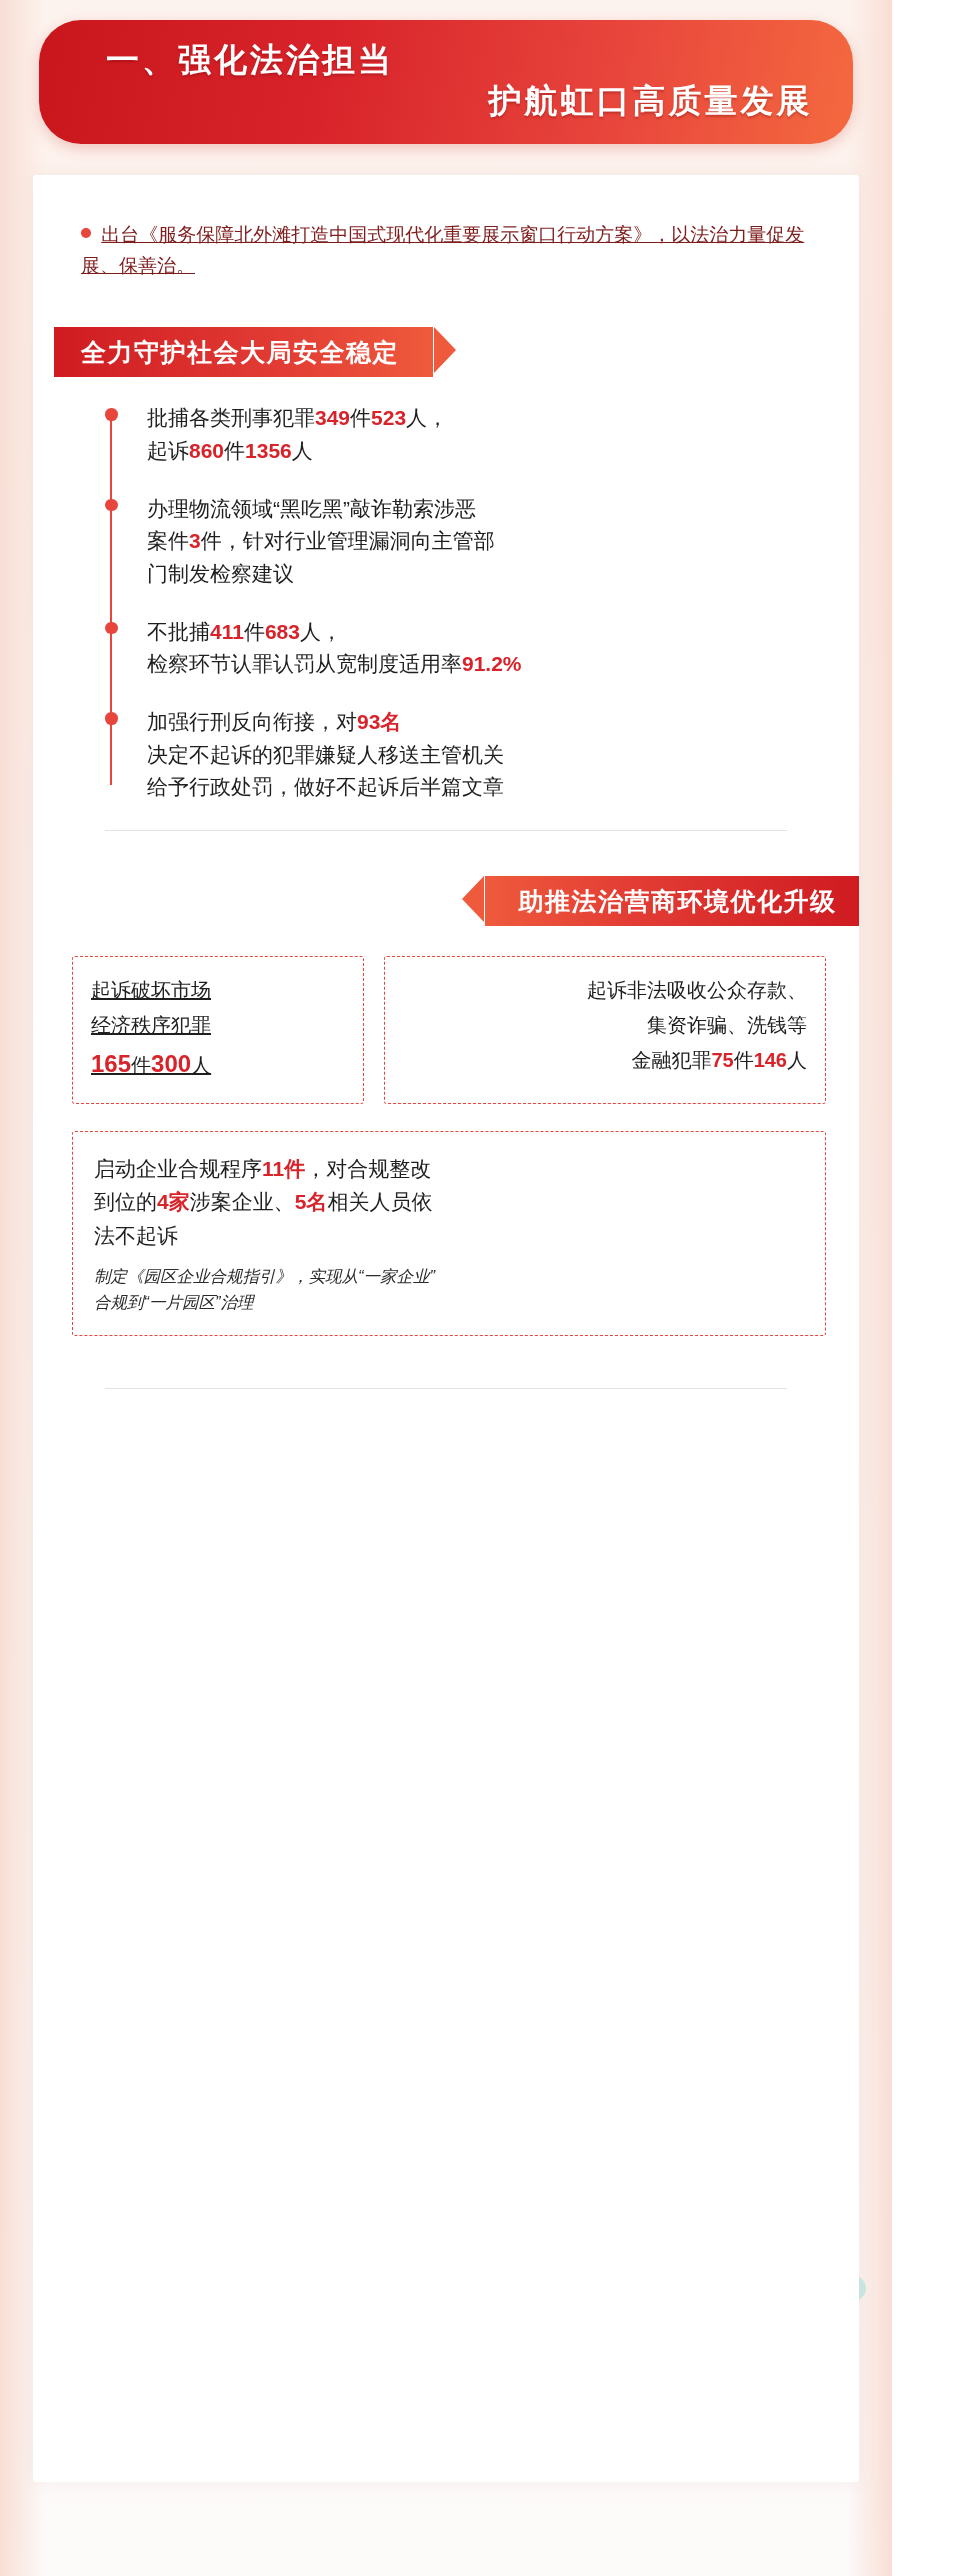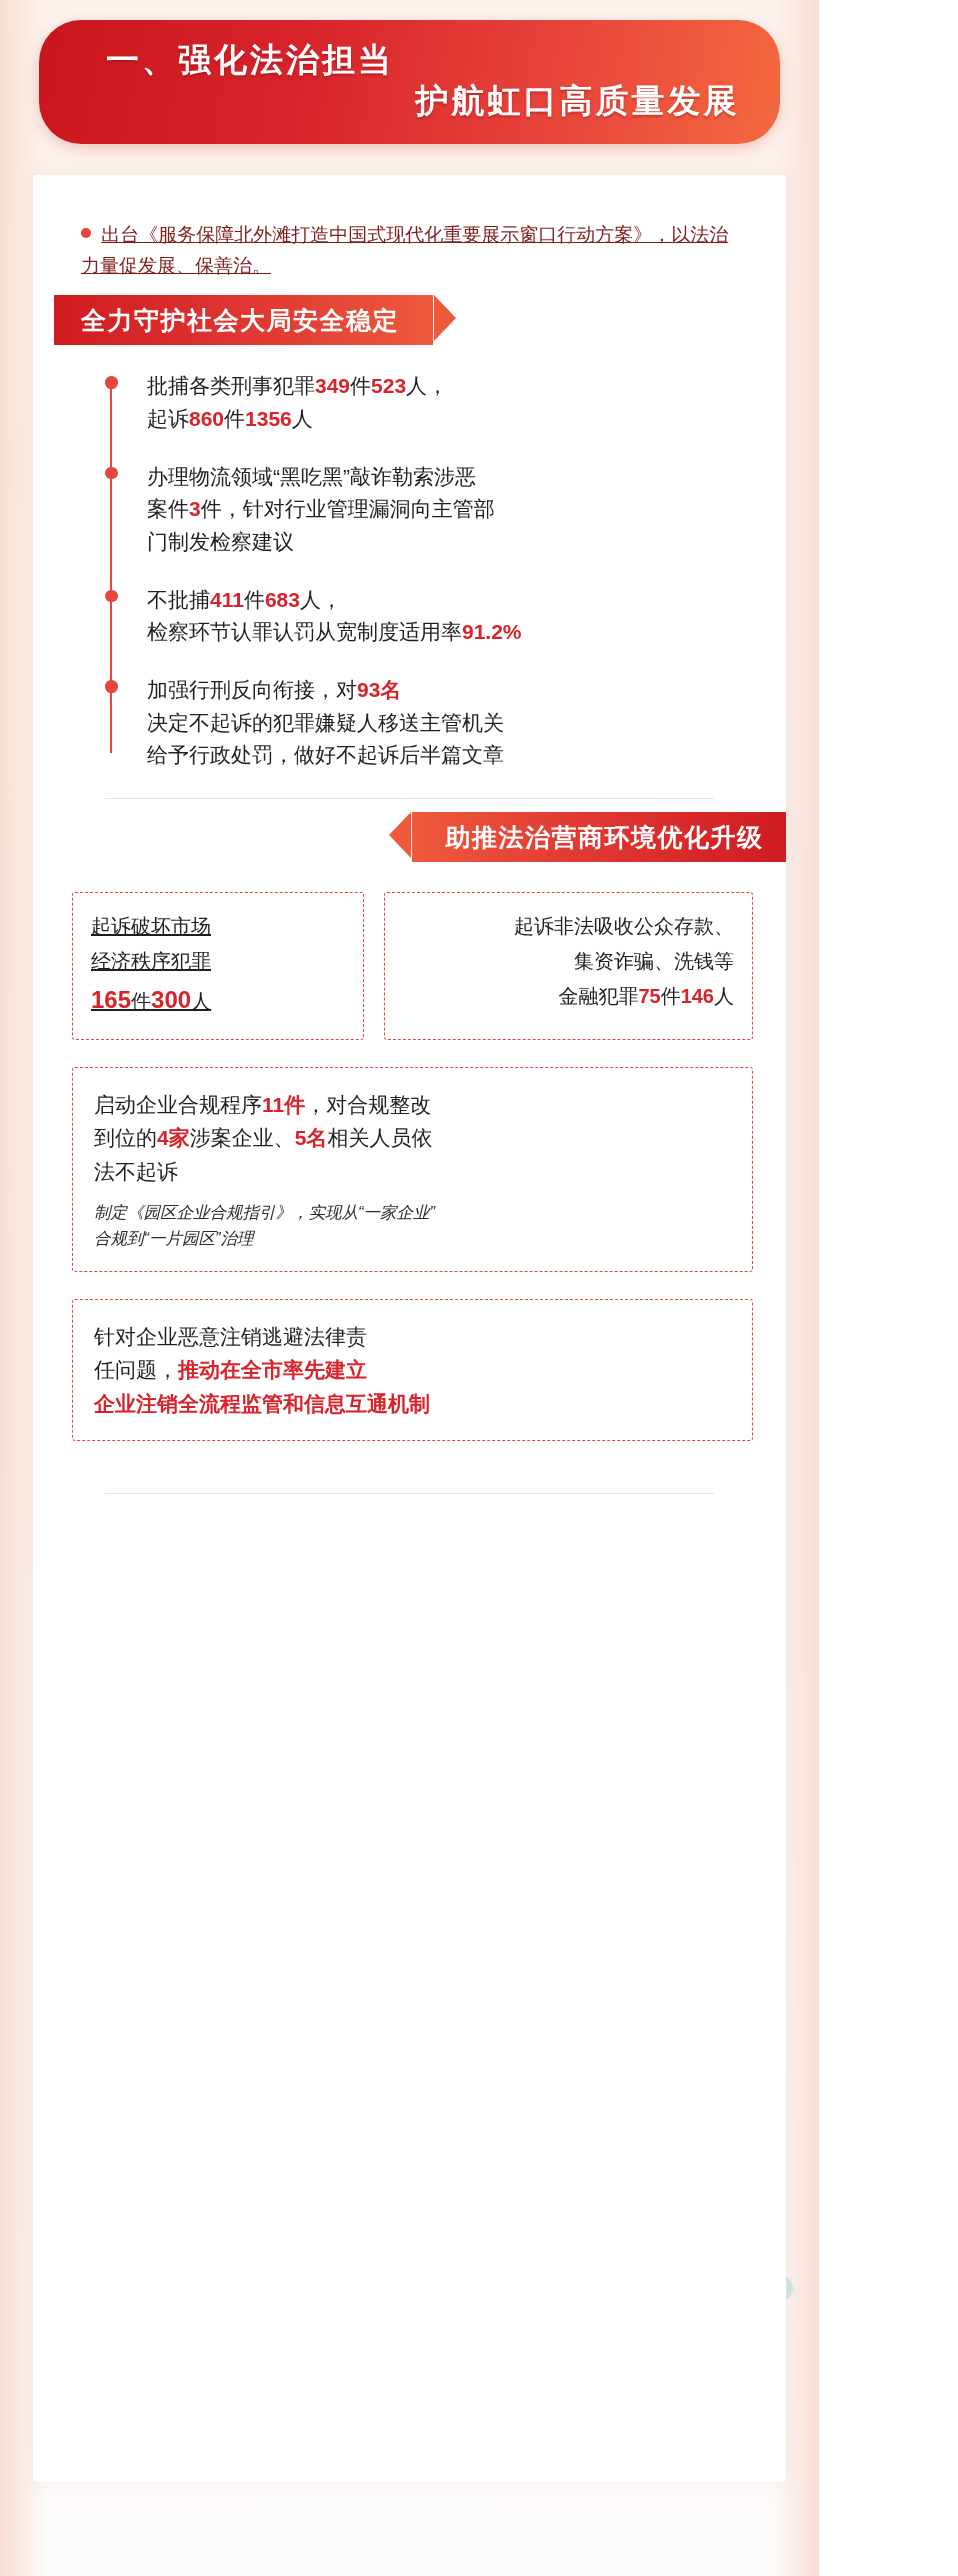--- a/index.html
+++ b/index.html
@@ -7,21 +7,21 @@
     margin: 0; padding: 0;
     background: #ffffff;
   }
   body {
     width: 959px;
     font-family: "Liberation Sans", "DejaVu Sans", sans-serif;
     color: #1c1c1c;
   }
   .page {
     position: relative;
-    width: 819px;
+    width: 892px;
     min-height: 2576px;
     background: linear-gradient(180deg, #fdf3ee 0%, #fdf1ec 18%, #fbf3f0 40%, #fbf6f4 70%, #fdfafa 100%);
     overflow: hidden;
   }
   
   .page:before {
     content: "";
     position: absolute;
     left: 0; top: 0; bottom: 0; width: 45px;
     background: linear-gradient(90deg, #f8ded4 0%, rgba(248,222,212,0) 100%);
@@ -93,21 +93,21 @@
     border-radius: 50%;
     background: #e8453c;
     margin-right: 10.5px;
     vertical-align: 3px;
   }
 
   
   .ribbon {
     position: relative;
     display: inline-block;
-    margin-top: 14px;
+    margin-top: 46px;
     padding: 9.7px 34px 9.7px 27px;
     background: linear-gradient(90deg, #cf1b21 0%, #e23c34 60%, #ef5a3c 100%);
     color: #fff;
     font-size: 25px;
     font-weight: bold;
     letter-spacing: 1.5px;
     line-height: 1.2;
   }
   .ribbon.left {
     margin-left: 21px;
@@ -355,29 +355,20 @@
           <span>到位的</span><span class="num">4家</span><span>涉案企业、</span><span class="num">5名</span><span>相关人员依</span>
         </div>
         <div>法不起诉</div>
       </div>
       <div class="sub">
         <div>制定《园区企业合规指引》，实现从“一家企业”</div>
         <div>合规到“一片园区”治理</div>
       </div>
     </div>
 
-    <div class="wbox">
-      <div class="main">
-        <div>针对企业恶意注销逃避法律责</div>
-        <div>
-          <span>任问题，</span><span class="strong-red">推动在全市率先建立</span>
-        </div>
-        <div class="strong-red">企业注销全流程监管和信息互通机制</div>
-      </div>
-    </div>
 
     <div class="bottom-rule"></div>
   </div>
 
   <svg class="illus-pen" viewBox="0 0 230 170">
     <g>
       <polygon points="20,110 110,55 200,105 110,160" fill="#2f6ec4" opacity="0.85"></polygon>
       <polygon points="22,92 112,38 198,88 110,140" fill="#e8eefb"></polygon>
       <polygon points="40,88 112,46 180,86 112,126" fill="#ffffff"></polygon>
       <rect x="62" y="72" width="52" height="5" fill="#f08fb0" transform="rotate(-28 62 72)"></rect>

